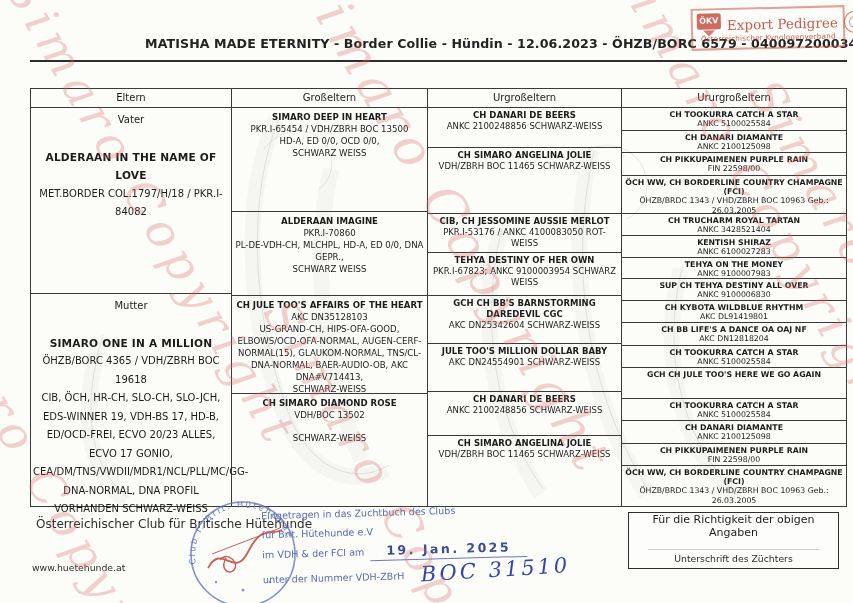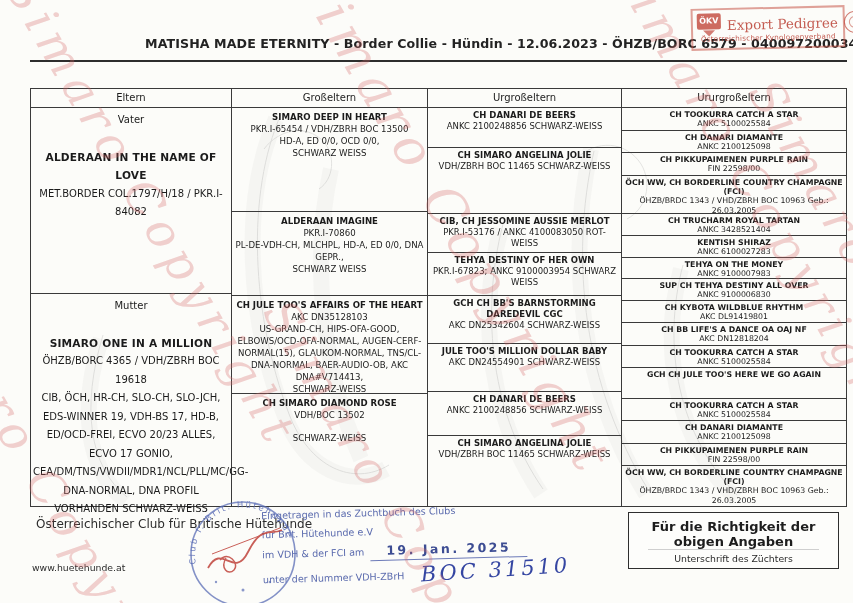--- a/index.html
+++ b/index.html
@@ -61,21 +61,21 @@
   .reg-block{position:absolute;left:262px;top:502px;color:#5b6bae;font-size:9.6px;
              transform:rotate(-1.6deg);line-height:19px;z-index:6;}
   .reg-line{white-space:nowrap;}
   .date-stamp{display:inline-block;font-size:12.5px;font-weight:bold;color:#3d4d93;
               letter-spacing:2.5px;border-bottom:1.4px solid #6c7ab8;padding:0 16px;margin-left:6px;}
   .hand-number{display:inline-block;font-family:"DejaVu Serif",serif;font-style:italic;
                font-size:21px;color:#3546a2;letter-spacing:3px;margin-left:16px;transform:rotate(-2deg);}
 
   .sig-box{position:absolute;left:628px;top:512px;width:211px;height:57px;border:1.3px solid #2e2e2e;
            box-sizing:border-box;text-align:center;z-index:5;background:rgba(255,255,255,.35);}
-  .sig-title{font-size:13px;font-weight:bold;margin-top:6px;color:#1d1d1d;}
+  .sig-title{font-size:11px;font-weight:normal;color:#1d1d1d;}
   .sig-caption{position:absolute;bottom:4px;left:9%;width:82%;font-size:9.3px;
                border-top:1px solid #cfcfcf;padding-top:3px;color:#2a2a2a;}
 </style>
 </head>
 <body>
 
 <div class="page">
 
   <div class="wm" style="left:42px;top:-34px;">Simaro Copyright</div>
   <div class="wm" style="left:335px;top:-46px;font-size:52px;">Simaro Copyright</div>

